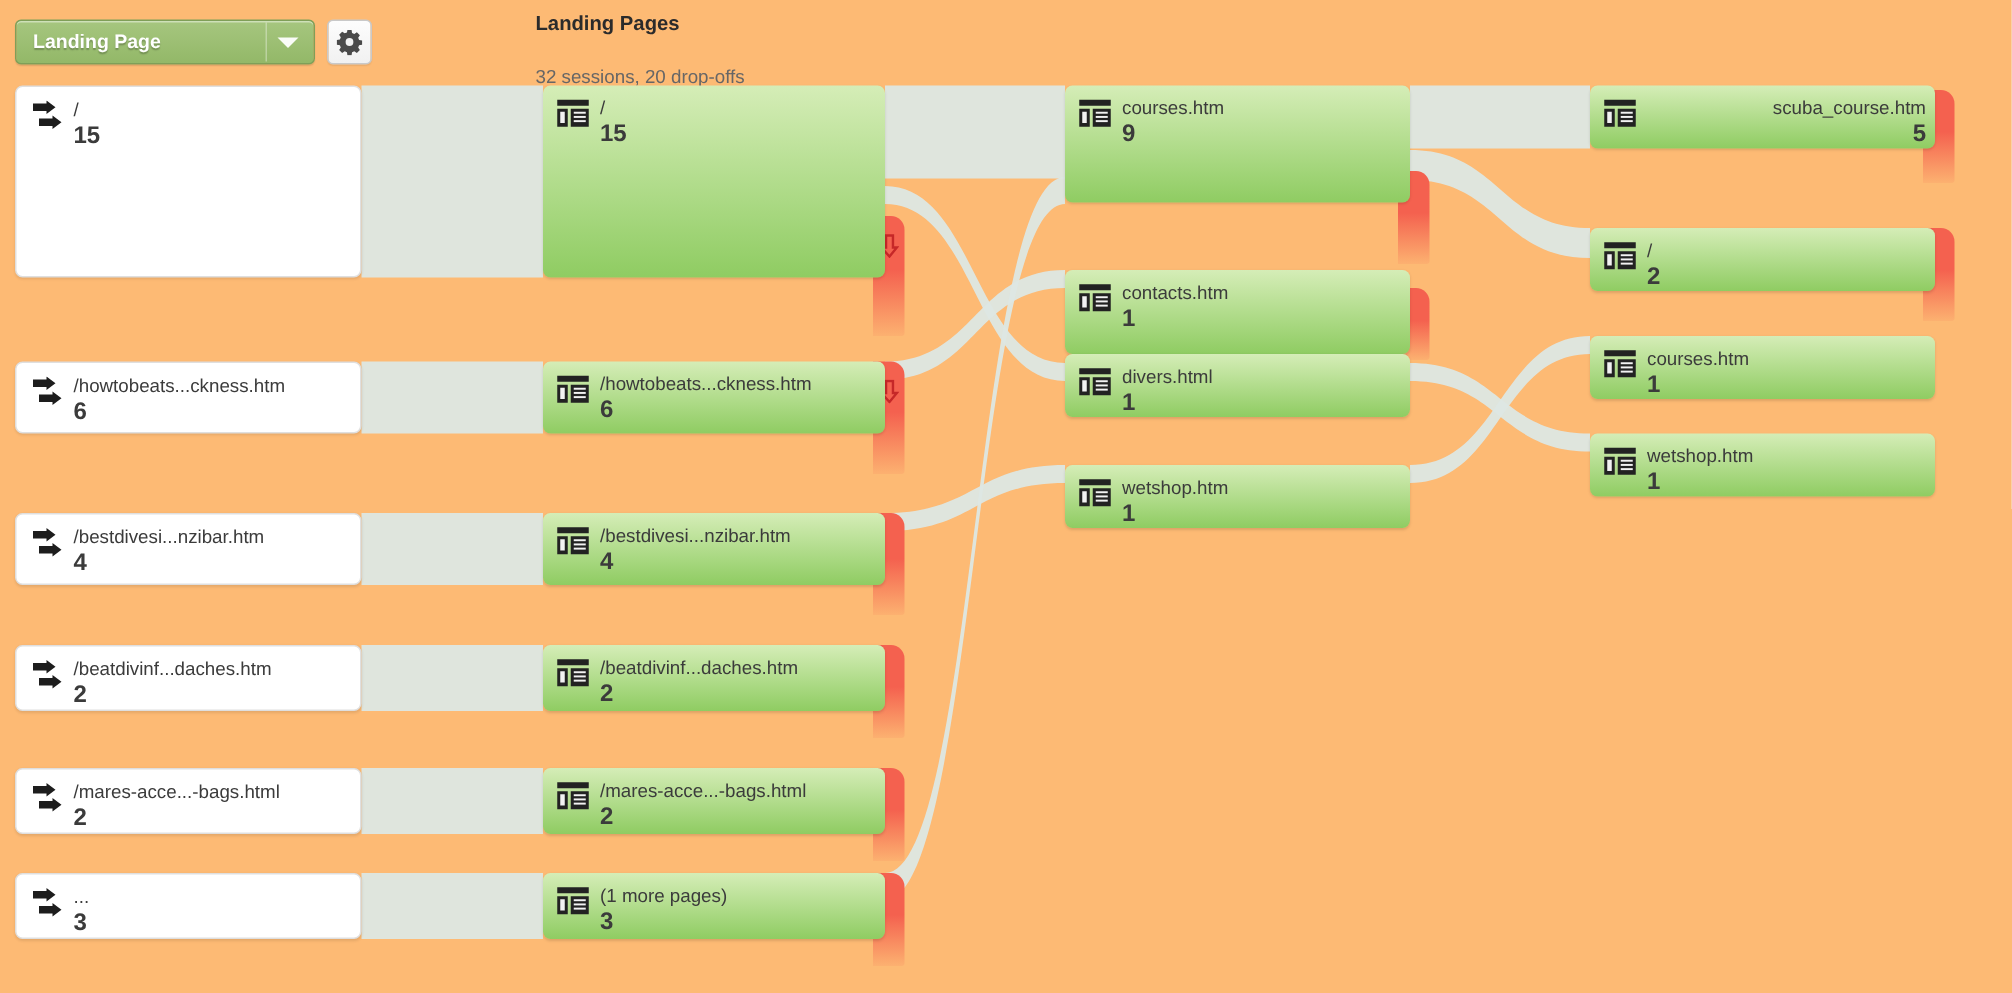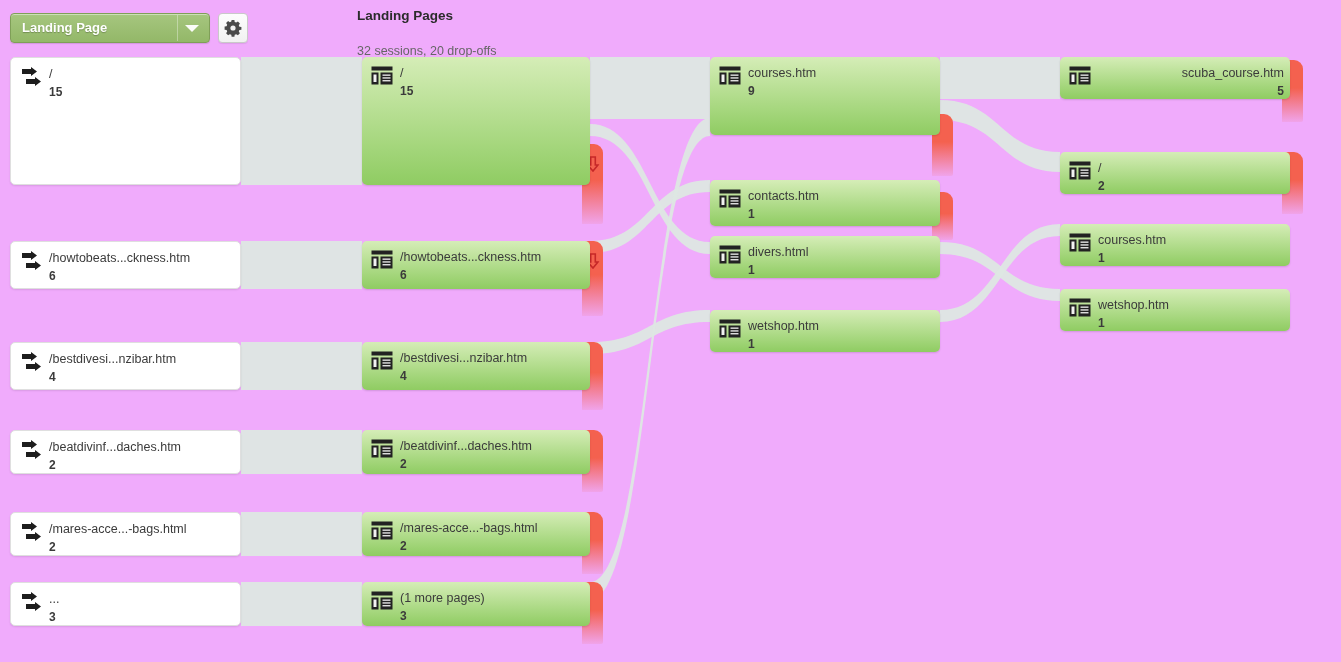--- a/index.html
+++ b/index.html
@@ -3,21 +3,21 @@
 <meta charset="utf-8">
 <title>Behavior Flow</title>
 <style>
   html,body{margin:0;padding:0;}
   body{
     width:1341px;height:662px;overflow:hidden;
     background:#f7f7f7;
     font-family:"Liberation Sans","DejaVu Sans",sans-serif;
     -webkit-font-smoothing:antialiased;
   }
-  #stage{position:relative;width:1341px;height:662px;background:#f0abfc;}
+  #stage{position:relative;width:1341px;height:662px;background:#fdba74;}
 
   
   .dim-select{
     position:absolute;left:10px;top:13px;width:198px;height:28px;
     border-radius:4px;
     background:linear-gradient(to bottom,#a6c67f 0%, #93b868 100%);
     border:1px solid #7f9f58;
     box-shadow:inset 0 1px 0 rgba(255,255,255,.45), 0 1px 1px rgba(0,0,0,.12);
     cursor:pointer;
   }
@@ -65,21 +65,21 @@
     background:#ffffff;border:1px solid #dfdfdf;
     box-shadow:0 1px 2px rgba(0,0,0,.10);
   }
   .node.green{
     background:linear-gradient(to bottom,#d5edb7 0%,#8fcc62 100%);
     box-shadow:0 1px 2px rgba(0,0,0,.13);
   }
   .node .ico{position:absolute;left:9px;top:9px;width:22px;height:19px;}
   .node .txt{position:absolute;left:38px;top:6px;right:6px;}
   .node .name{font-size:12.5px;color:#3b3b3b;white-space:nowrap;line-height:15px;}
-  .node .cnt{font-size:12px;font-weight:bold;color:#3b3b3b;line-height:15px;margin-top:18px;}
+  .node .cnt{font-size:16px;font-weight:bold;color:#3b3b3b;line-height:15px;margin-top:18px;}
 
   
   .dropoff{
     position:absolute;width:21px;border-top-right-radius:9px;border-bottom-right-radius:2px;
     background:linear-gradient(to bottom,#f4614f 0%,#f4614f 45%,rgba(244,97,79,.10) 100%);
     cursor:pointer;
   }
   .dropoff .dn{position:absolute;left:50%;transform:translateX(-50%);top:12px;}
 </style>
 </head>
@@ -264,21 +264,21 @@
               <rect x="0.5" y="0.5" width="21" height="4" fill="#222"></rect>
               <rect x="0.5" y="6.5" width="7" height="12" fill="#222"></rect>
               <rect x="9.5" y="6.5" width="12" height="12" fill="#222"></rect>
               <rect x="11.5" y="8.5" width="8" height="1.3" fill="#f2f2f2"></rect>
               <rect x="11.5" y="11.3" width="8" height="1.3" fill="#f2f2f2"></rect>
               <rect x="11.5" y="14.1" width="8" height="1.3" fill="#f2f2f2"></rect>
               <rect x="2.5" y="8.5" width="3" height="7.5" fill="#f2f2f2"></rect>
             </svg></span>
           <span class="txt"><span class="name">courses.htm</span><br><span class="cnt">9</span></span>
         </div>
-        <div class="node green" style="left:710px;top:128px;width:230px;height:46px;">
+        <div class="node green" style="left:710px;top:128px;width:230px;height:56px;">
           <span class="ico"><svg width="22" height="19" viewBox="0 0 22 19">
               <rect x="0.5" y="0.5" width="21" height="4" fill="#222"></rect>
               <rect x="0.5" y="6.5" width="7" height="12" fill="#222"></rect>
               <rect x="9.5" y="6.5" width="12" height="12" fill="#222"></rect>
               <rect x="11.5" y="8.5" width="8" height="1.3" fill="#f2f2f2"></rect>
               <rect x="11.5" y="11.3" width="8" height="1.3" fill="#f2f2f2"></rect>
               <rect x="11.5" y="14.1" width="8" height="1.3" fill="#f2f2f2"></rect>
               <rect x="2.5" y="8.5" width="3" height="7.5" fill="#f2f2f2"></rect>
             </svg></span>
           <span class="txt"><span class="name">contacts.htm</span><br><span class="cnt">1</span></span>

